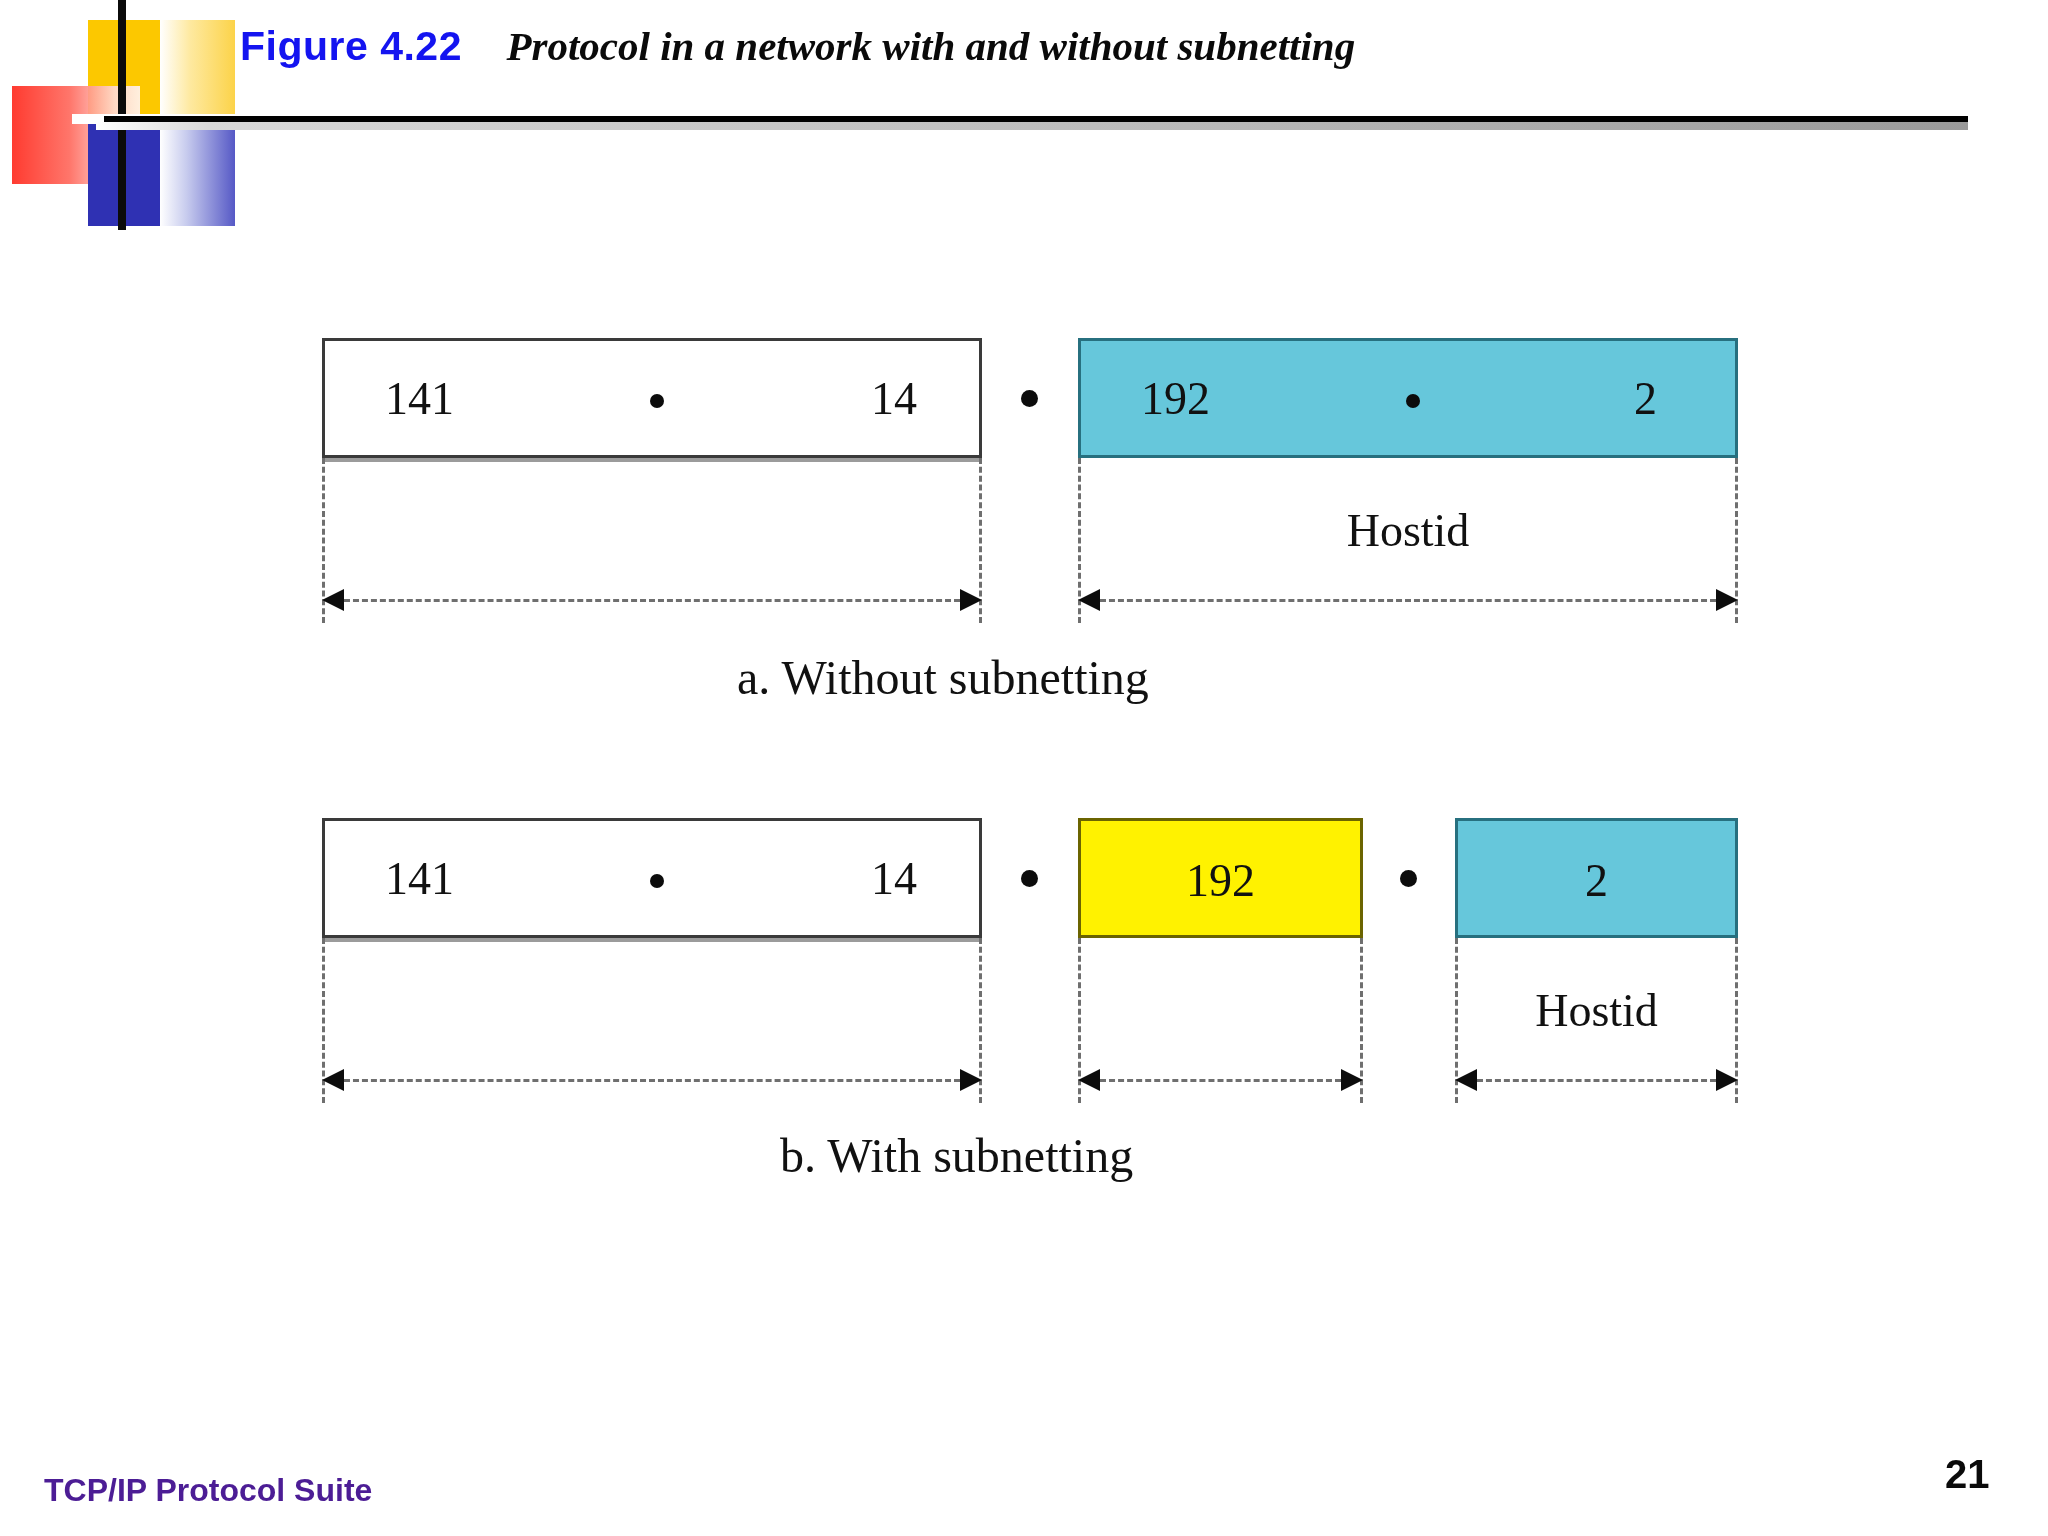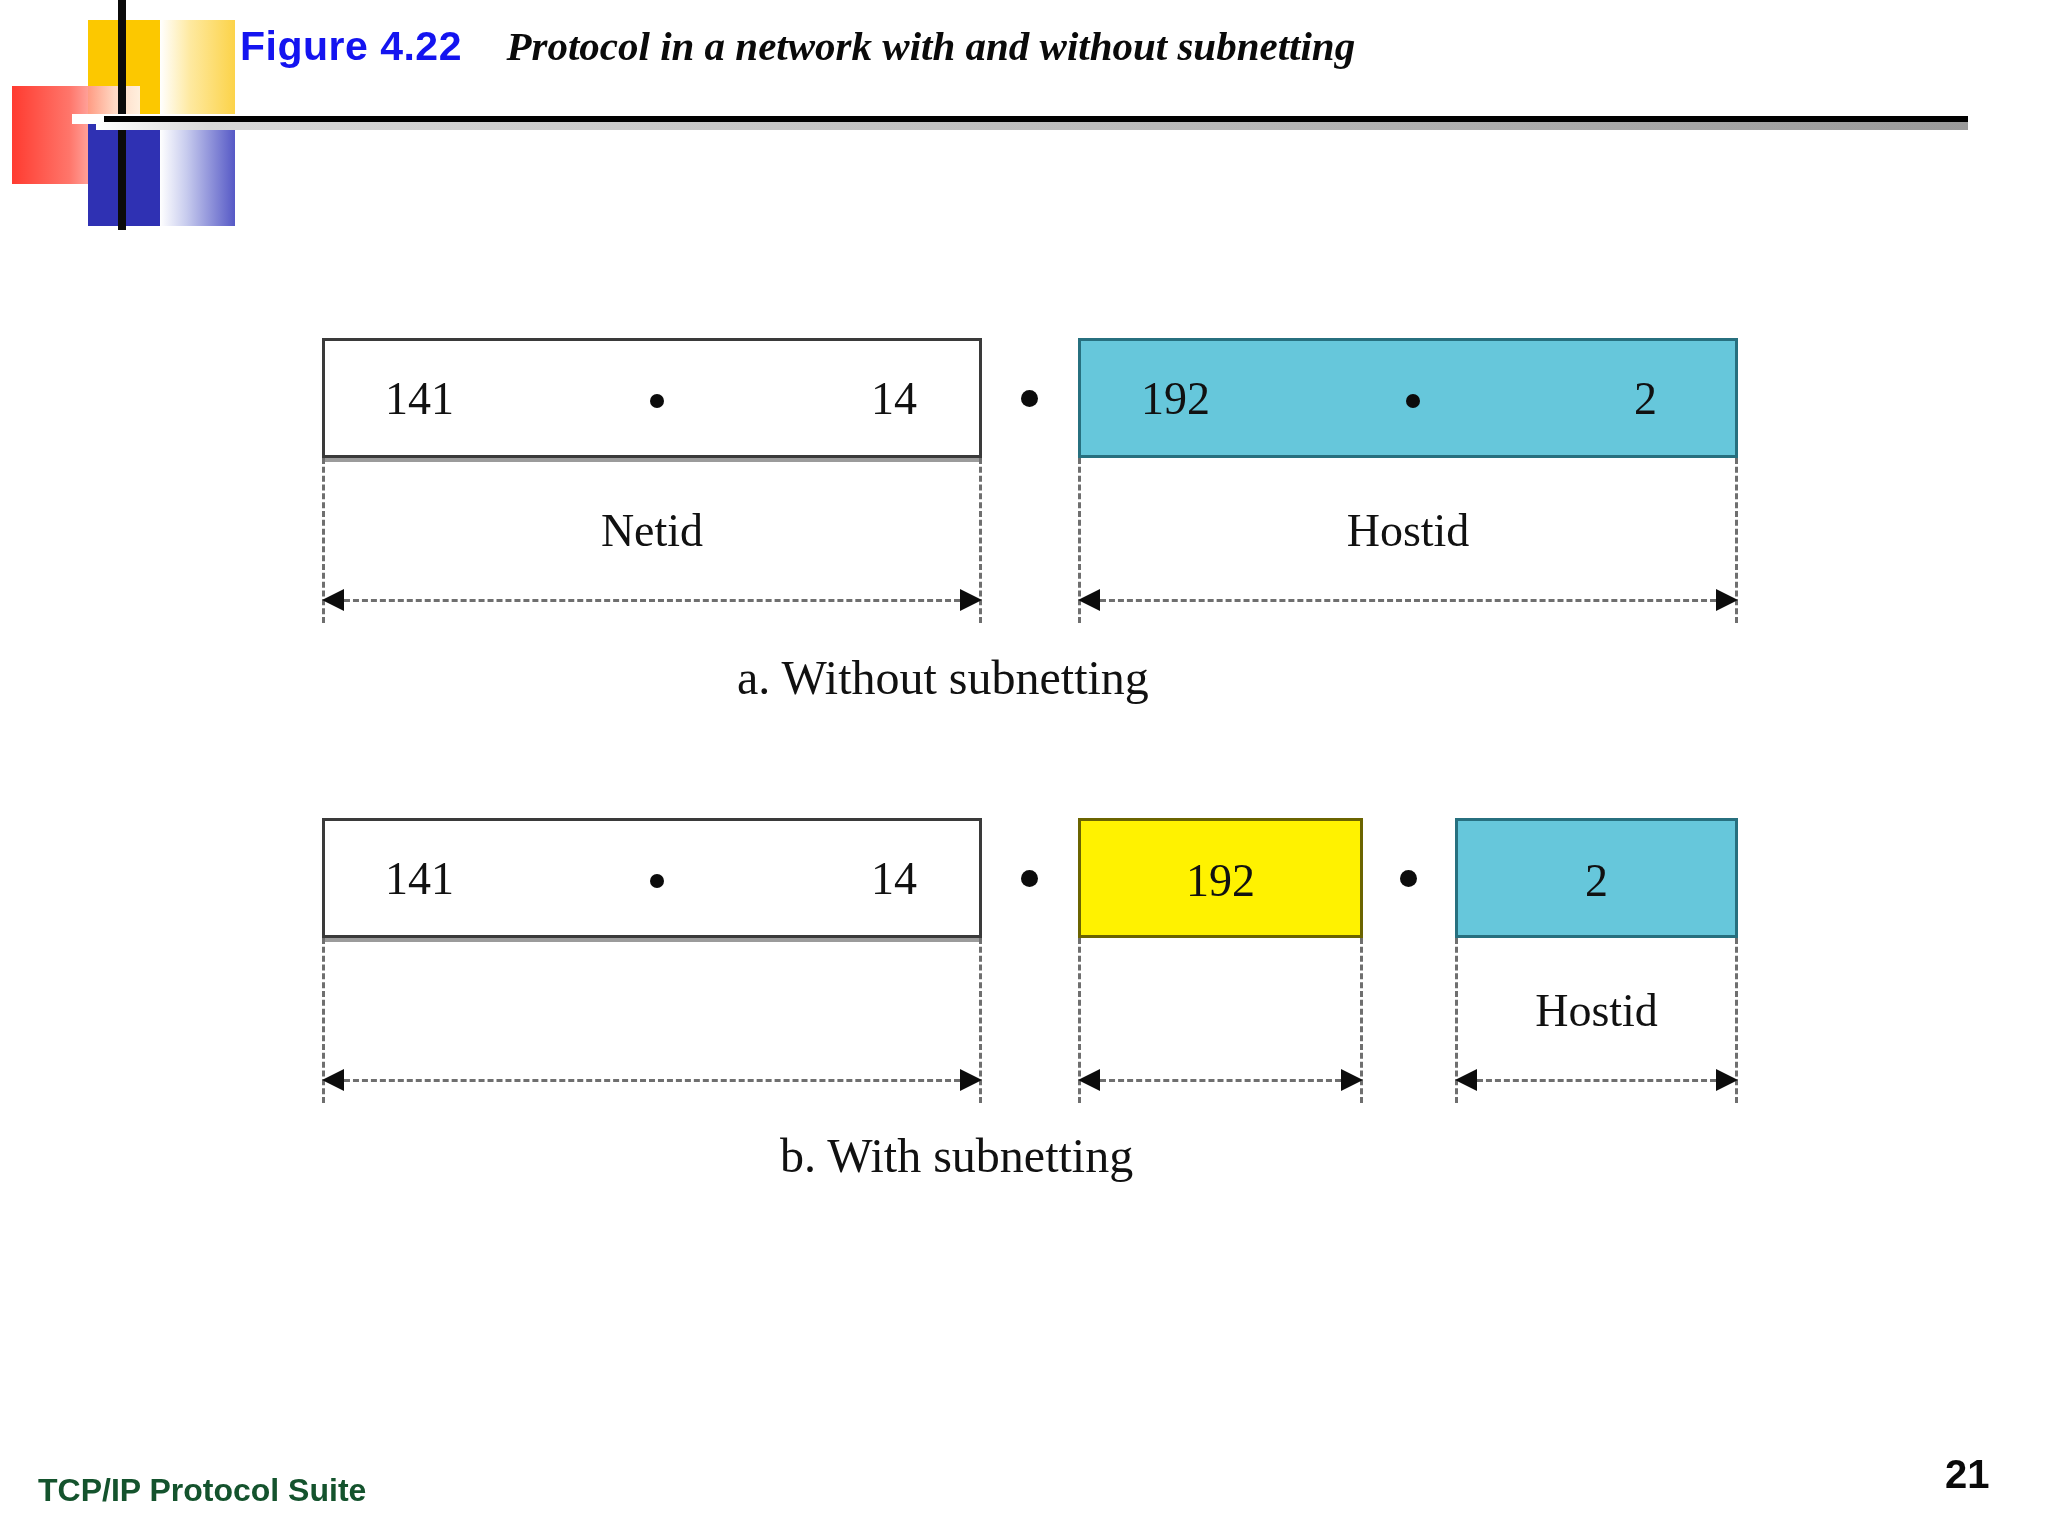--- a/index.html
+++ b/index.html
@@ -138,23 +138,23 @@
   .caption {
     position: absolute;
     font-family: "Liberation Serif", serif;
     font-size: 48px;
     color: #111111;
     white-space: nowrap;
   }
 
   
   #footer-left {
-    position: absolute; left: 38px; top: 1472px;
+    position: absolute; left: 44px; top: 1472px;
     font-family: "Liberation Sans", sans-serif;
-    font-weight: bold; font-size: 32px; color: #14532d;
+    font-weight: bold; font-size: 32px; color: #4c1d95;
     white-space: nowrap;
   }
   #footer-page {
     position: absolute; left: 1945px; top: 1452px;
     font-family: "Liberation Sans", sans-serif;
     font-weight: bold; font-size: 40px; color: #0a0a0a;
   }
 </style>
 </head>
 <body>
@@ -193,21 +193,20 @@
 
     <div class="seg-box box-cyan" style="left:1078px; top:338px; width:660px; height:120px;">
       <span class="val-left" style="left:60px;">192</span>
       <span class="val-dot" style="left:325px; top:53px;"></span>
       <span class="val-right" style="right:78px;">2</span>
     </div>
 
     <div class="brace" style="left:322px; top:458px; width:660px; height:165px;">
       <div class="vline" style="left:0px;   height:165px;"></div>
       <div class="vline" style="right:0px;  height:165px;"></div>
-      <div class="blabel" style="top:46px;">Netid</div>
       <div class="arrowline" style="left:22px; right:22px; top:141px;"></div>
       <div class="arrowhead ah-left" style="left:0px;  top:131px;"></div>
       <div class="arrowhead ah-right" style="right:0px; top:131px;"></div>
     </div>
 
     <div class="brace" style="left:1078px; top:458px; width:660px; height:165px;">
       <div class="vline" style="left:0px;   height:165px;"></div>
       <div class="vline" style="right:0px;  height:165px;"></div>
       <div class="blabel" style="top:46px;">Hostid</div>
       <div class="arrowline" style="left:22px; right:22px; top:141px;"></div>

